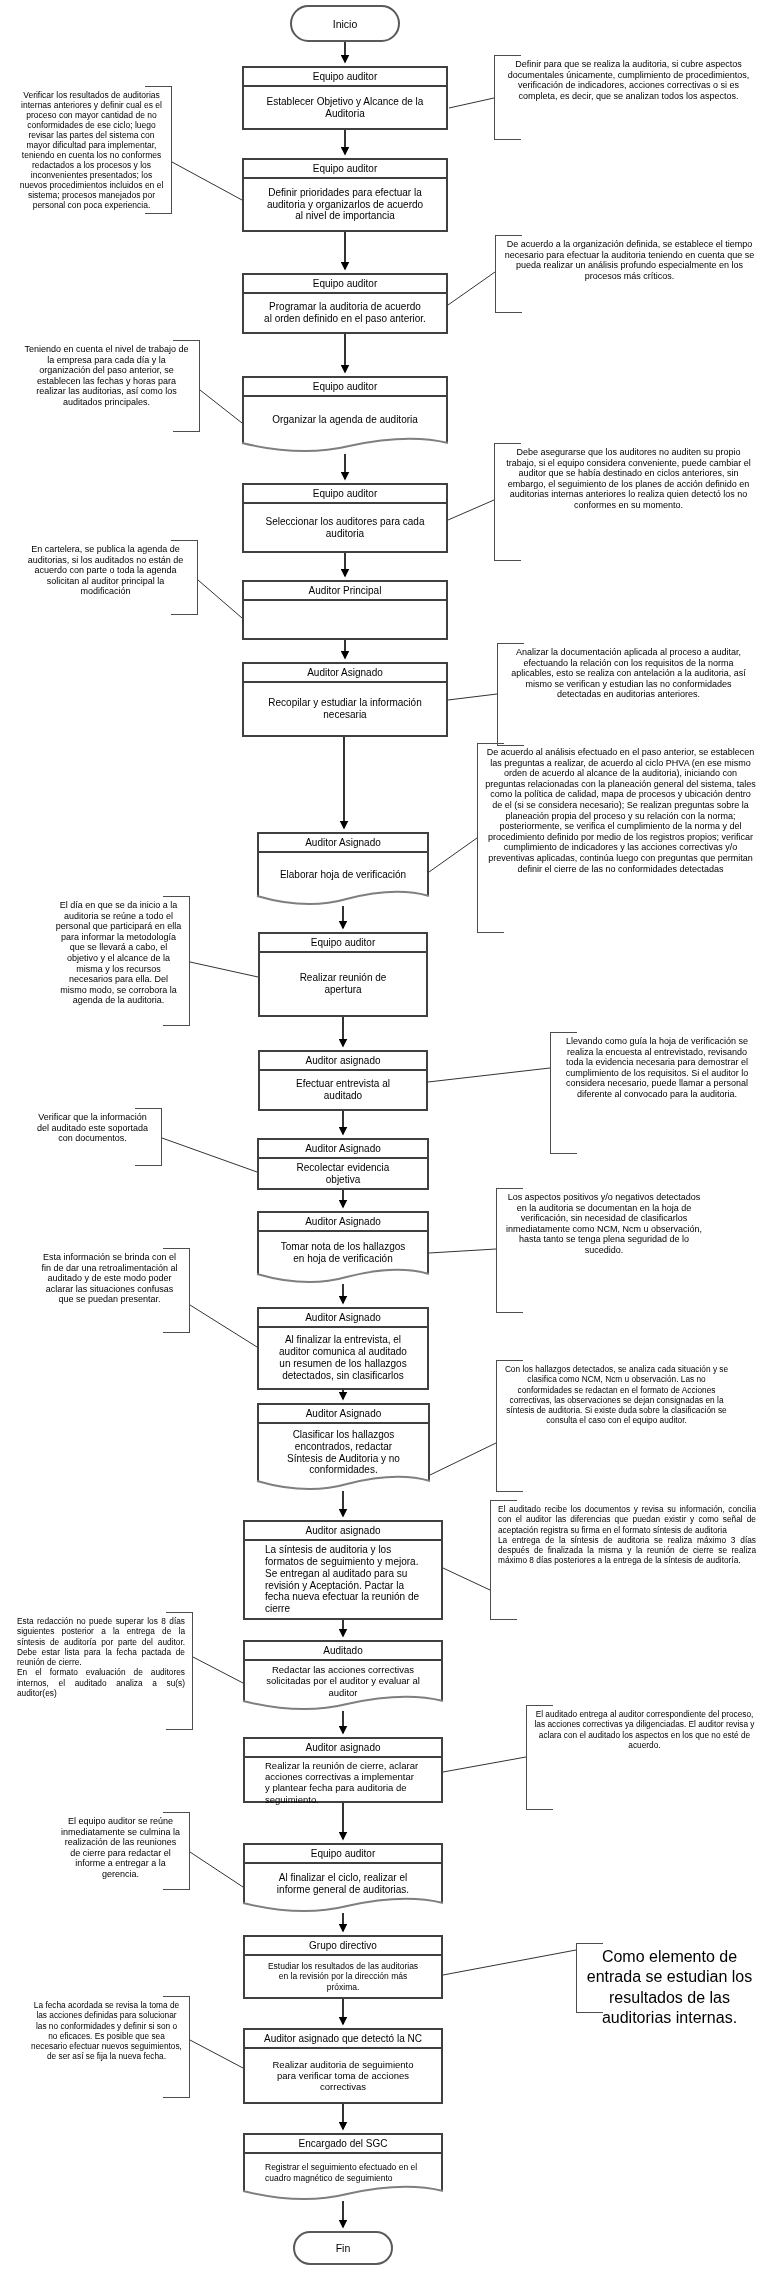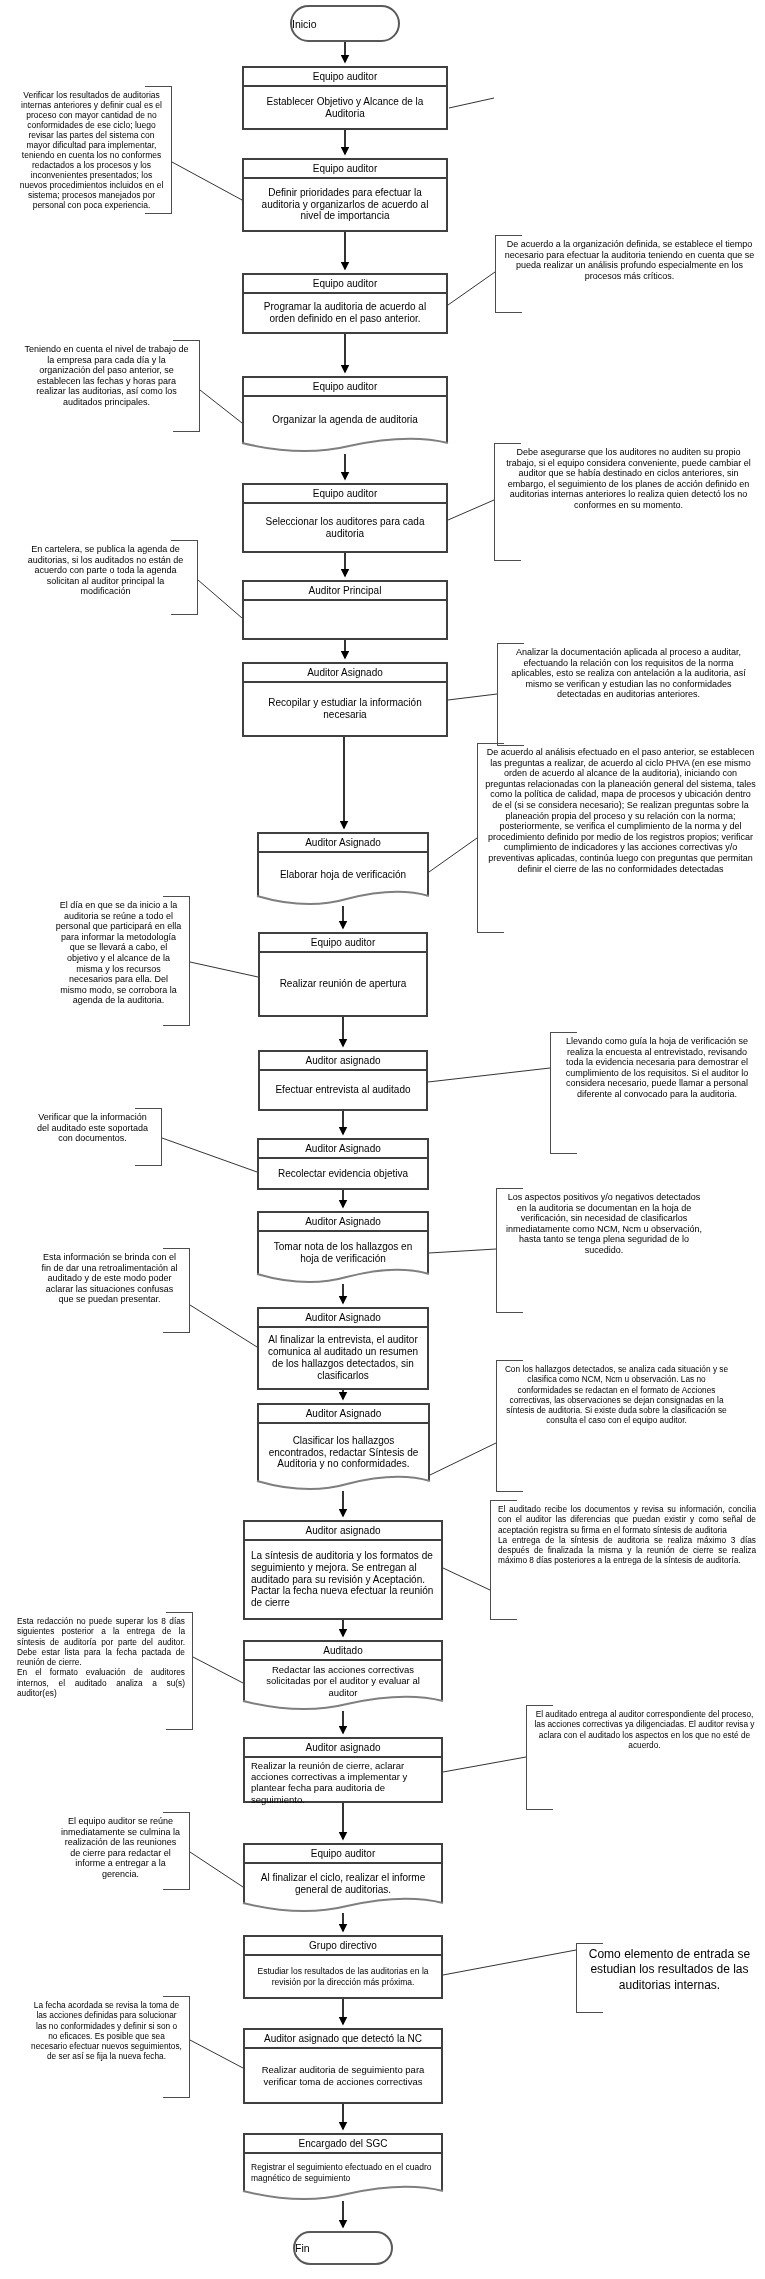--- a/index.html
+++ b/index.html
@@ -2,33 +2,33 @@
 <html><head>
 <meta charset="utf-8">
 <style>
   *{box-sizing:border-box;margin:0;padding:0}
   body{background:#fff;font-family:"Liberation Sans",sans-serif;color:#000}
   #canvas{position:relative;width:765px;height:2279px;background:#fff;overflow:hidden}
 
   .node{position:absolute;border:2px solid #404040;background:#fff;display:flex;flex-direction:column}
   .node .hdr{flex:0 0 auto;text-align:center;font-size:10px;line-height:1.1;padding:3px 2px;border-bottom:2px solid #3f3f3f;background:#fff}
   .node .hdr.bold{font-weight:normal}
-  .node .bdy{flex:1 1 auto;display:flex;align-items:center;justify-content:center;text-align:center;font-size:10px;line-height:1.18;padding:2px 6px}
+  .node .bdy{flex:1 1 auto;display:flex;align-items:center;justify-content:center;text-align:center;font-size:10px;line-height:1.18;padding:2px 20px}
   .node .bdy.left{justify-content:flex-start;text-align:left}
   .node .bdy.sm{font-size:8.5px}
   .node.doc{border-bottom:none}
   .wave{position:absolute;left:-2px;bottom:-10px;width:calc(100% + 4px);height:20px;overflow:visible}
   .wave path{fill:none;stroke:#7f7f7f;stroke-width:2}
 
-  .term{position:absolute;border:2px solid #595959;border-radius:19px;background:#fff;display:flex;align-items:center;justify-content:flex-start;font-size:10.5px}
+  .term{position:absolute;border:2px solid #595959;border-radius:19px;background:#fff;display:flex;align-items:center;justify-content:center;font-size:10.5px}
 
   .ann{position:absolute;font-size:9px;line-height:1.18;text-align:center;padding:4px 7px;white-space:pre-line;background:transparent}
   .ann.justify{text-align:justify}
   .ann.sm{font-size:8.3px;line-height:1.24}
-  .ann.lg{font-size:12px;line-height:1.28}
+  .ann.lg{font-size:16px;line-height:1.28}
   .ann.br-r{border-right:1.4px solid #4d4d4d}
   .ann.br-r::before{content:"";position:absolute;top:0;right:0;width:26px;border-top:1.4px solid #4d4d4d}
   .ann.br-r::after{content:"";position:absolute;bottom:0;right:0;width:26px;border-bottom:1.4px solid #4d4d4d}
   .ann.br-l{border-left:1.4px solid #4d4d4d}
   .ann.br-l::before{content:"";position:absolute;top:0;left:0;width:26px;border-top:1.4px solid #4d4d4d}
   .ann.br-l::after{content:"";position:absolute;bottom:0;left:0;width:26px;border-bottom:1.4px solid #4d4d4d}
 
   #overlay{position:absolute;left:0;top:0;pointer-events:none}
   #overlay .flow{stroke:#000;stroke-width:1.6}
   #overlay .alink{stroke:#333;stroke-width:1}
@@ -227,20 +227,21 @@
   <div class="ann br-r" style="left:14px;top:340px;width:186px;height:92px">Teniendo en cuenta el nivel de trabajo de la empresa para cada día y la organización del paso anterior, se establecen las fechas y horas para realizar las auditorias, así como los auditados principales.</div>
   <div class="ann br-r" style="left:14px;top:540px;width:184px;height:75px">En cartelera, se publica la agenda de auditorias, si los auditados no están de acuerdo con parte o toda la agenda solicitan al auditor principal la modificación</div>
   <div class="ann br-r" style="left:24px;top:1108px;width:138px;height:58px">Verificar que la información del auditado este soportada con documentos.</div>
   <div class="ann br-r" style="left:48px;top:896px;width:142px;height:130px">El día en que se da inicio a la auditoria se reúne a todo el personal que participará en ella para informar la metodología que se llevará a cabo, el objetivo y el alcance de la misma y los recursos necesarios para ella. Del mismo modo, se corrobora la agenda de la auditoria.</div>
   <div class="ann br-r" style="left:30px;top:1248px;width:160px;height:85px">Esta información se brinda con el fin de dar una retroalimentación al auditado y de este modo poder aclarar las situaciones confusas que se puedan presentar.</div>
   <div class="ann br-r justify sm" style="left:10px;top:1612px;width:183px;height:118px">Esta redacción no puede superar los 8 días siguientes posterior a la entrega de la síntesis de auditoría por parte del auditor. Debe estar lista para la fecha pactada de reunión de cierre.
 En el formato evaluación de auditores internos, el auditado analiza a su(s) auditor(es)</div>
   <div class="ann br-r" style="left:52px;top:1812px;width:138px;height:78px">El equipo auditor se reúne inmediatamente se culmina la realización de las reuniones de cierre para redactar el informe a entregar a la gerencia.</div>
   <div class="ann br-r sm" style="left:24px;top:1996px;width:166px;height:102px">La fecha acordada se revisa la toma de las acciones definidas para solucionar las no conformidades y definir si son o no eficaces. Es posible que sea necesario efectuar nuevos seguimientos, de ser así se fija la nueva fecha.</div>
 
+  <div class="ann br-l" style="left:494px;top:55px;width:268px;height:85px">Definir para que se realiza la auditoria, si cubre aspectos documentales únicamente, cumplimiento de procedimientos, verificación de indicadores, acciones correctivas o si es completa, es decir, que se analizan todos los aspectos.</div>
   <div class="ann br-l" style="left:495px;top:235px;width:268px;height:78px">De acuerdo a la organización definida, se establece el tiempo necesario para efectuar la auditoria teniendo en cuenta que se pueda realizar un análisis profundo especialmente en los procesos más críticos.</div>
   <div class="ann br-l" style="left:494px;top:443px;width:268px;height:118px">Debe asegurarse que los auditores no auditen su propio trabajo, si el equipo considera conveniente, puede cambiar el auditor que se había destinado en ciclos anteriores, sin embargo, el seguimiento de los planes de acción definido en auditorias internas anteriores lo realiza quien detectó los no conformes en su momento.</div>
   <div class="ann br-l" style="left:497px;top:643px;width:262px;height:103px">Analizar la documentación aplicada al proceso a auditar, efectuando la relación con los requisitos de la norma aplicables, esto se realiza con antelación a la auditoria, así mismo se verifican y estudian las no conformidades detectadas en auditorias anteriores.</div>
   <div class="ann br-l" style="left:477px;top:743px;width:286px;height:190px">De acuerdo al análisis efectuado en el paso anterior, se establecen las preguntas a realizar, de acuerdo al ciclo PHVA (en ese mismo orden de acuerdo al alcance de la auditoria), iniciando con preguntas relacionadas con la planeación general del sistema, tales como la política de calidad, mapa de procesos y ubicación dentro de el (si se considera necesario); Se realizan preguntas sobre la planeación propia del proceso y su relación con la norma; posteriormente, se verifica el cumplimiento de la norma y del procedimiento definido por medio de los registros propios; verificar cumplimiento de indicadores y las acciones correctivas y/o preventivas aplicadas, continúa luego con preguntas que permitan definir el cierre de las no conformidades detectadas</div>
   <div class="ann br-l" style="left:550px;top:1032px;width:213px;height:122px">Llevando como guía la hoja de verificación se realiza la encuesta al entrevistado, revisando toda la evidencia necesaria para demostrar el cumplimiento de los requisitos. Si el auditor lo considera necesario, puede llamar a personal diferente al convocado para la auditoria.</div>
   <div class="ann br-l" style="left:496px;top:1188px;width:215px;height:125px">Los aspectos positivos y/o negativos detectados en la auditoria se documentan en la hoja de verificación, sin necesidad de clasificarlos inmediatamente como NCM, Ncm u observación, hasta tanto se tenga plena seguridad de lo sucedido.</div>
   <div class="ann br-l sm" style="left:496px;top:1360px;width:240px;height:132px">Con los hallazgos detectados, se analiza cada situación y se clasifica como NCM, Ncm u observación. Las no conformidades se redactan en el formato de Acciones correctivas, las observaciones se dejan consignadas en la síntesis de auditoria. Si existe duda sobre la clasificación se consulta el caso con el equipo auditor.</div>
   <div class="ann br-l justify sm" style="left:490px;top:1500px;width:273px;height:120px">El auditado recibe los documentos y revisa su información, concilia con el auditor las diferencias que puedan existir y como señal de aceptación registra su firma en el formato síntesis de auditoria
 La entrega de la síntesis de auditoria se realiza máximo 3 días después de finalizada la misma y la reunión de cierre se realiza máximo 8 días posteriores a la entrega de la síntesis de auditoría.</div>
   <div class="ann br-l sm" style="left:526px;top:1705px;width:236px;height:105px">El auditado entrega al auditor correspondiente del proceso, las acciones correctivas ya diligenciadas. El auditor revisa y aclara con el auditado los aspectos en los que no esté de acuerdo.</div>

